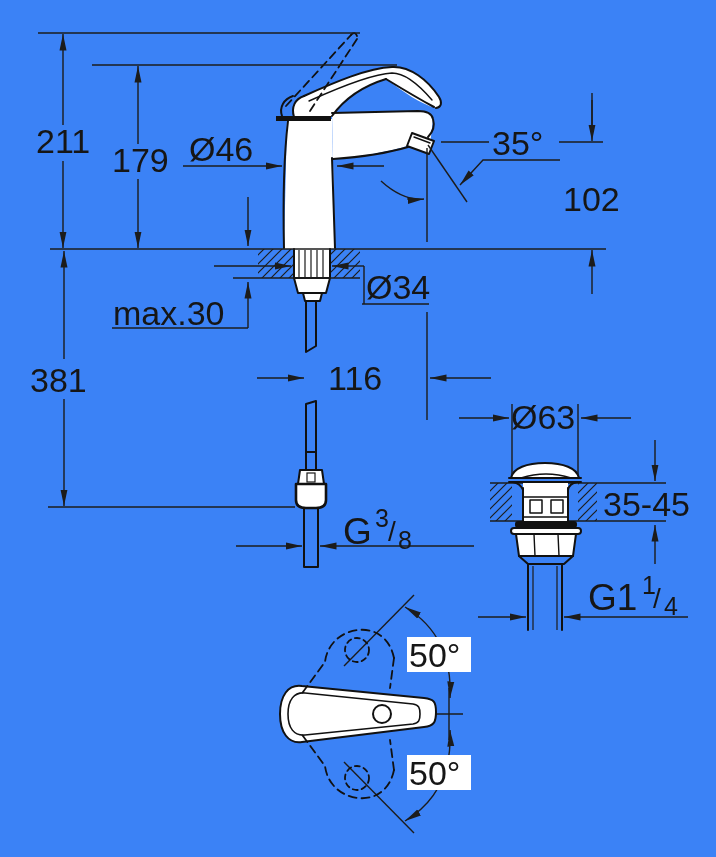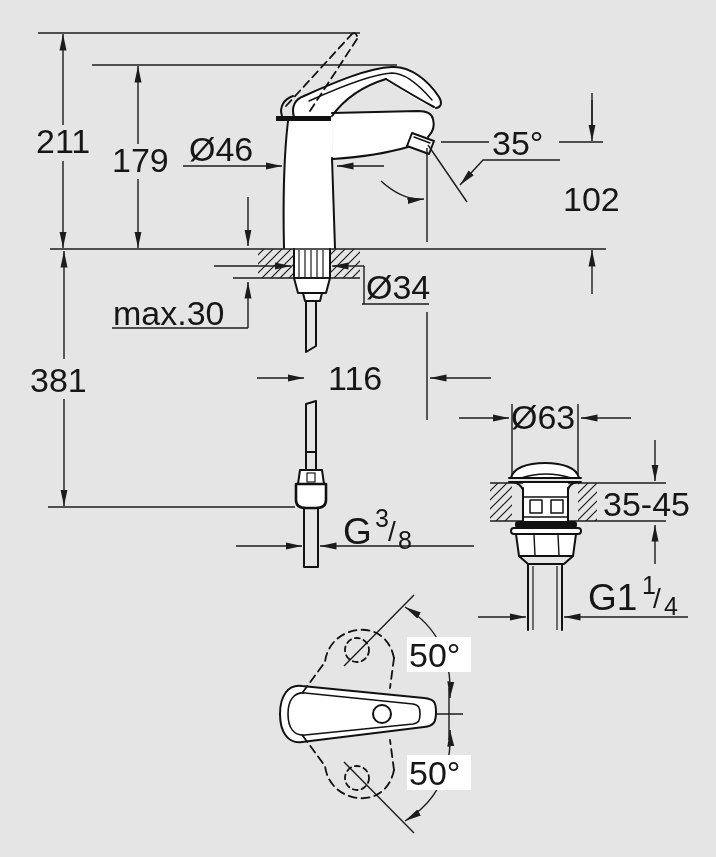--- a/index.html
+++ b/index.html
@@ -1,16 +1,16 @@
 <!DOCTYPE html>
 <html><head>
 <meta charset="utf-8">
 <style>
   html,body{margin:0;padding:0;background:#fff;}
-  .page{width:716px;height:857px;background:#e5e5e5;position:relative;overflow:hidden;text-decoration:underline;}
+  .page{width:716px;height:857px;background:#3b82f6;position:relative;overflow:hidden;text-decoration:underline;}
   svg{display:block;}
   svg text{font-family:"Liberation Sans", sans-serif;fill:#161616;}
   .dim-t{font-size:34px;}
   .thr-g{font-size:37px;}
   .thr-s{font-size:25px;}
   .thr-sl{font-size:28px;}
   .ln{stroke:#1c1c1c;stroke-width:1.4;fill:none;}
   .thin{stroke:#1c1c1c;stroke-width:1.2;fill:none;}
   .obj{stroke:#111;stroke-width:2;fill:none;stroke-linecap:round;stroke-linejoin:round;}
   .objf{stroke:#111;stroke-width:2;fill:#fff;stroke-linejoin:round;}

